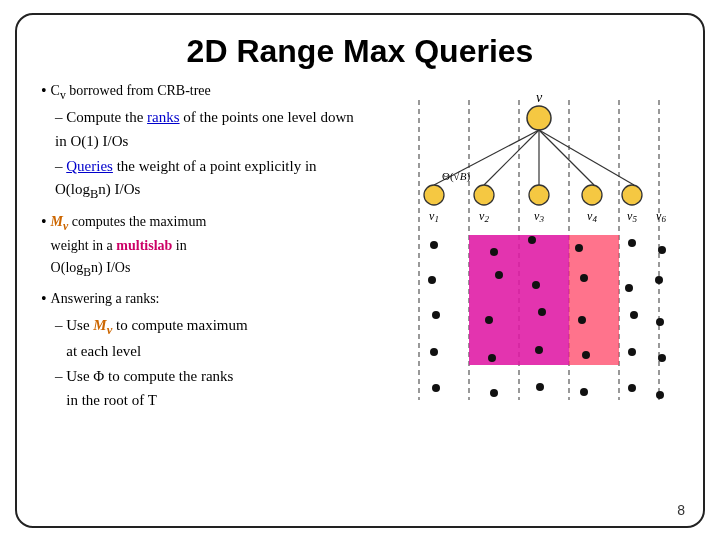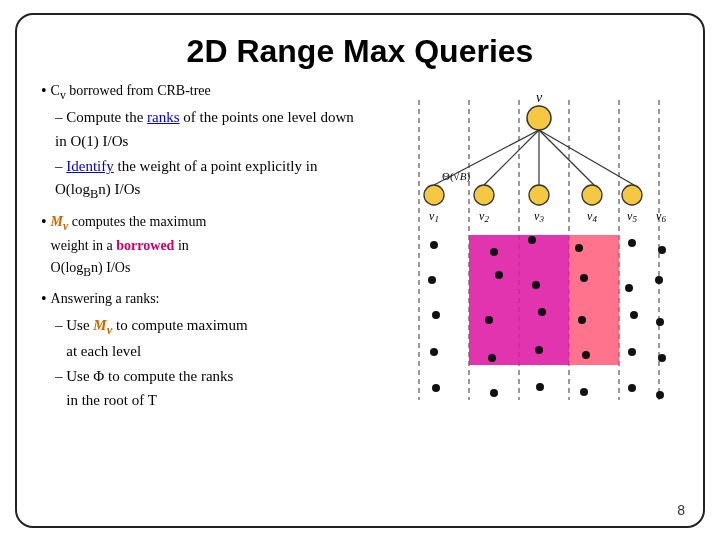--- a/index.html
+++ b/index.html
@@ -93,28 +93,28 @@
 
       <div class="bullet">
         <div class="bullet-main">
           <span class="bmark">•</span>
           <span><span class="math-italic">C<sub>v</sub></span> borrowed from CRB-tree</span>
         </div>
         <div class="sub-bullet">
           Compute the <span class="highlight-blue">ranks</span> of the points one level down in O(1) I/Os
         </div>
         <div class="sub-bullet">
-          <span class="highlight-blue">Identify</span> the weight of a point explicitly in O(log<sub>B</sub><span class="math-italic">n</span>) I/Os
+          <span class="highlight-blue">Queries</span> the weight of a point explicitly in O(log<sub>B</sub><span class="math-italic">n</span>) I/Os
         </div>
       </div>
 
       <div class="bullet" style="margin-top:4px;">
         <div class="bullet-main">
           <span class="bmark">•</span>
-          <span><span class="highlight-orange"><span class="math-italic">M<sub>v</sub></span></span> computes the maximum<br>weight in a <span class="highlight-pink">borrowed</span> in<br>O(log<sub>B</sub><span class="math-italic">n</span>) I/Os</span>
+          <span><span class="highlight-orange"><span class="math-italic">M<sub>v</sub></span></span> computes the maximum<br>weight in a <span class="highlight-pink">multislab</span> in<br>O(log<sub>B</sub><span class="math-italic">n</span>) I/Os</span>
         </div>
       </div>
 
       <div class="bullet" style="margin-top:4px;">
         <div class="bullet-main">
           <span class="bmark">•</span>
           <span>Answering a ranks:</span>
         </div>
         <div class="sub-bullet">
           Use <span class="highlight-orange"><span class="math-italic">M<sub>v</sub></span></span> to compute maximum<br>&nbsp;&nbsp;&nbsp;at each level

